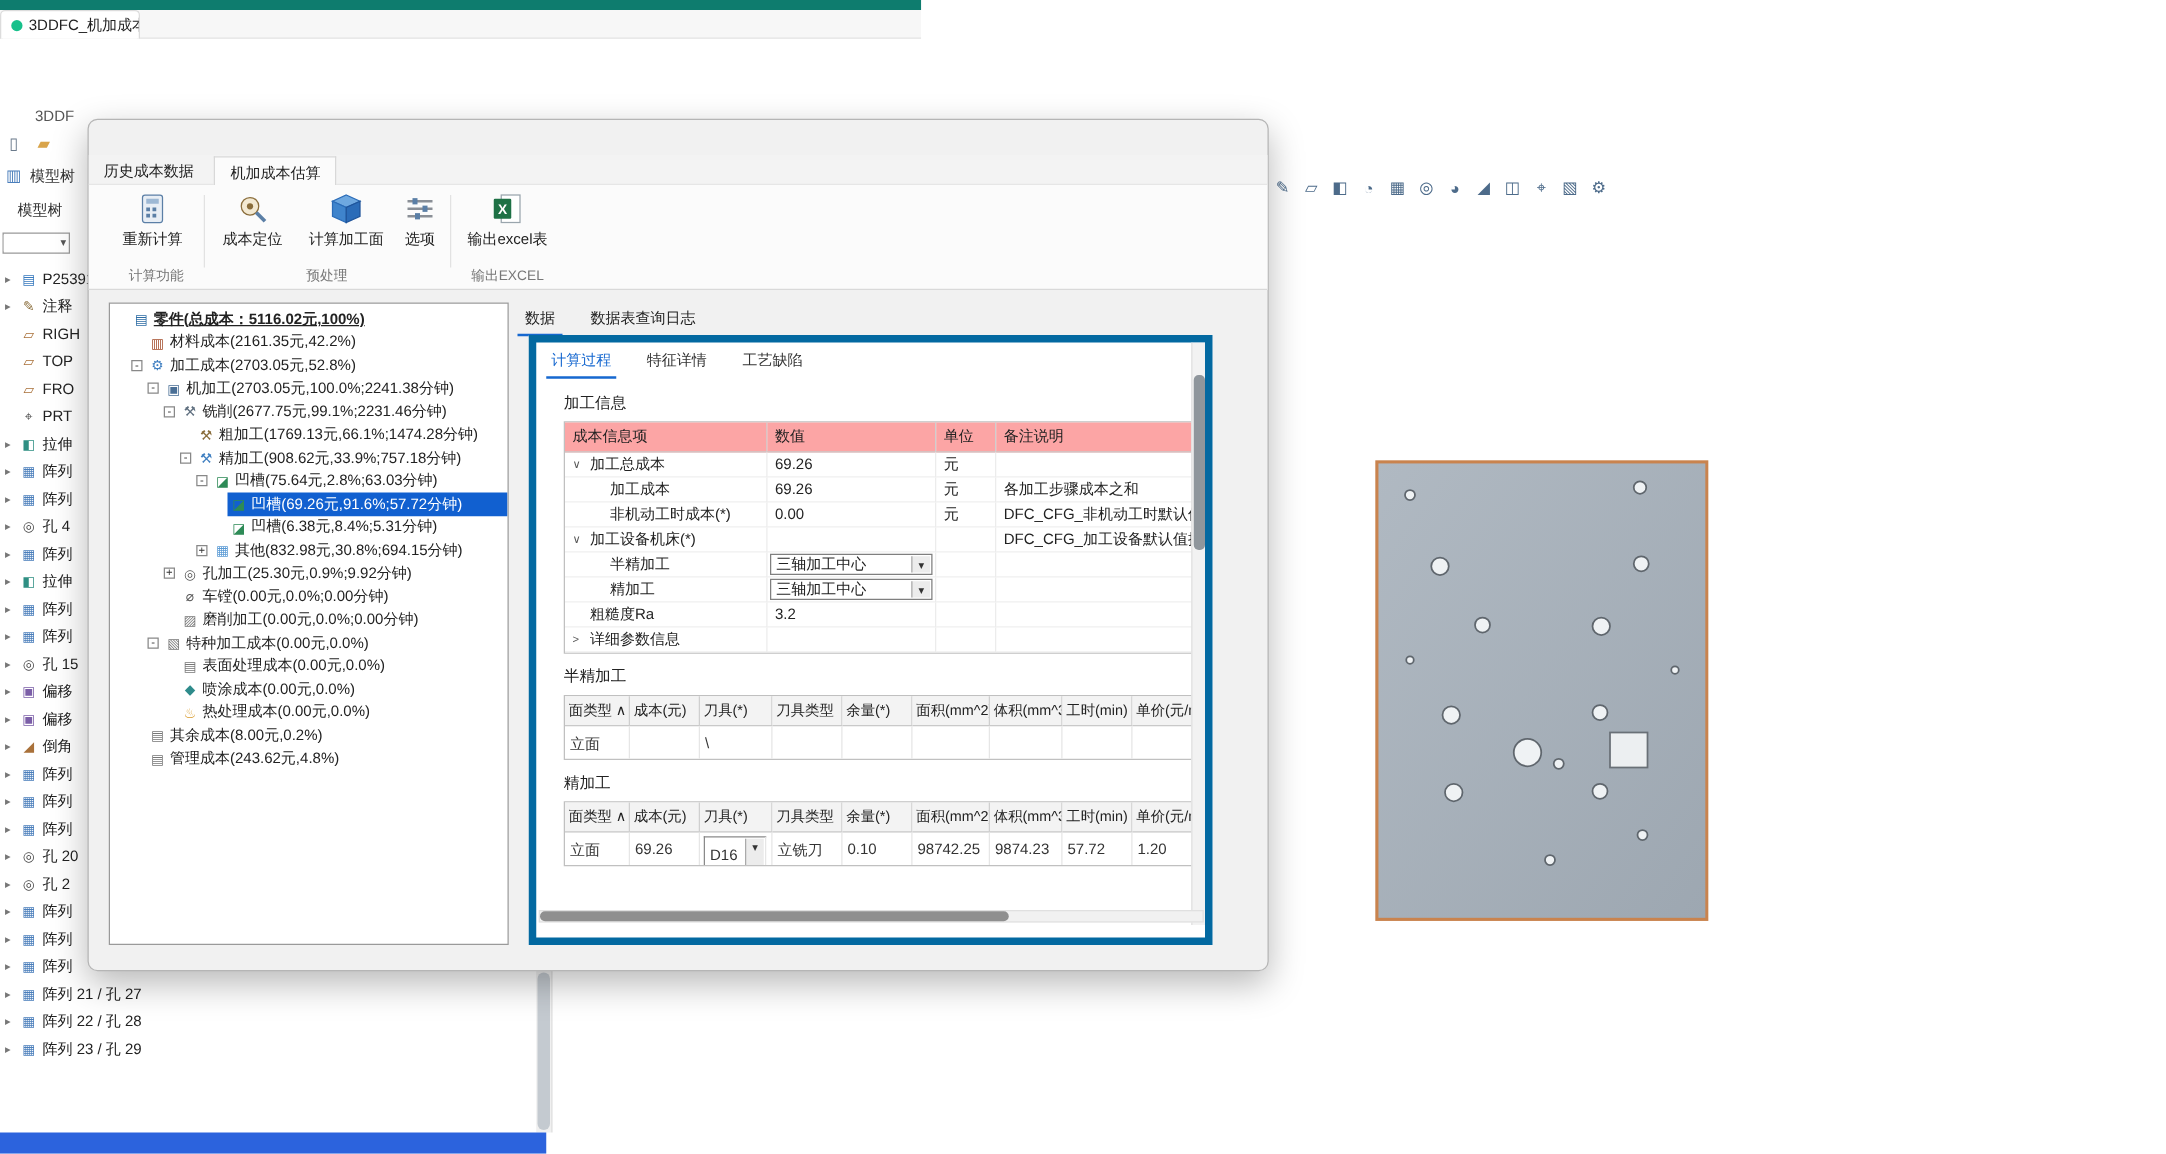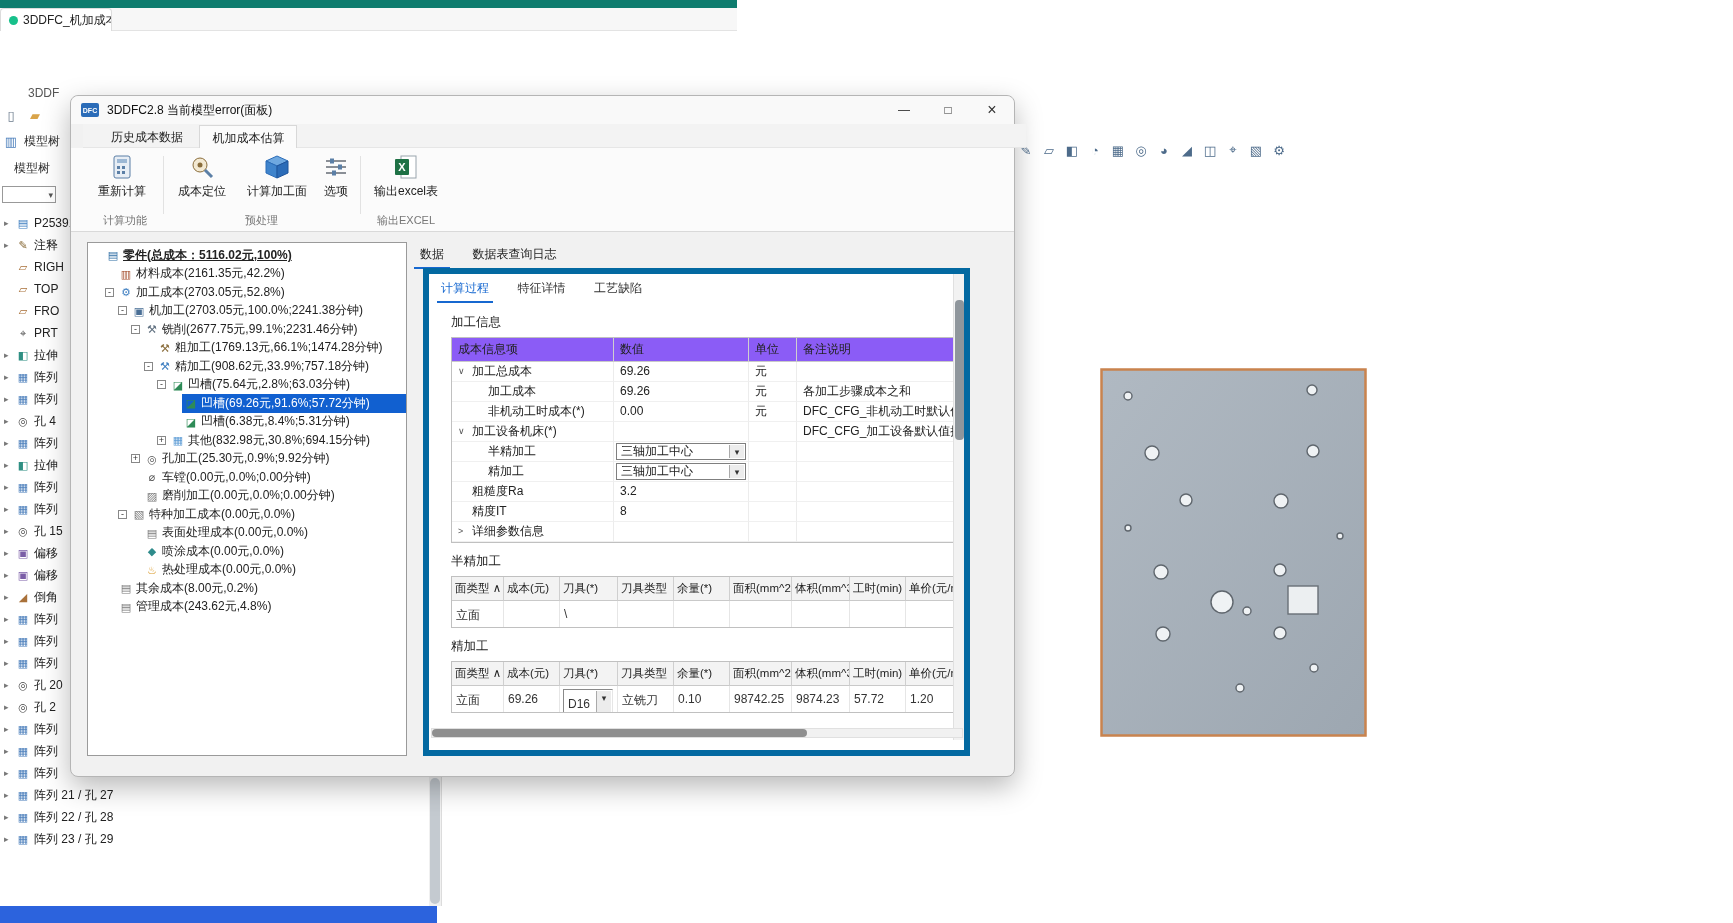--- a/index.html
+++ b/index.html
@@ -58,21 +58,21 @@
 
   
   .dialog { left:70px; top:95px; width:945px; height:682px; background:#f1f1f1; border:1px solid #b5b5b5; border-radius:8px; box-shadow:0 10px 28px rgba(0,0,0,.28); }
   .titlebar { height:28px; display:flex; align-items:center; padding-left:10px; gap:8px; background:#f9f9f9; border-radius:8px 8px 0 0; }
   .dfc-ico { width:18px; height:14px; background:#2b6cb8; color:#fff; font-size:7px; font-weight:bold; display:flex; align-items:center; justify-content:center; border-radius:2px; }
   .titlebar .title { font-size:12px; color:#111; }
   .winbtns { margin-left:auto; display:flex; }
   .wb { width:44px; height:28px; display:flex; align-items:center; justify-content:center; font-size:12px; color:#333; }
   .wb.close { font-size:16px; }
 
-  .dlg-tabs { position:absolute; left:12px; top:28px; width:100%; height:24px; background:#f3f3f3; padding-left:16px; border-bottom:1px solid #e6e6e6; }
+  .dlg-tabs { position:absolute; left:0; top:28px; width:100%; height:24px; background:#f3f3f3; padding-left:0; border-bottom:1px solid #e6e6e6; }
   .dtab { display:inline-block; padding:4px 12px 5px; font-size:12px; color:#222; }
   .dtab.active { background:#fbfbfb; border:1px solid #d8d8d8; border-bottom:none; position:relative; top:1px; }
 
   .ribbon { position:absolute; left:0; top:52px; width:100%; height:84px; background:#fbfbfb; border-bottom:1px solid #d9d9d9; }
   .rbtn { position:absolute; top:6px; text-align:center; font-size:12px; color:#222; }
   .rbtn svg { display:block; margin:0 auto 3px; }
   .rsep { position:absolute; top:8px; height:58px; width:1px; background:#e2e2e2; }
   .rgroup { position:absolute; bottom:3px; text-align:center; font-size:11px; color:#777; }
 
   .cost-panel { position:absolute; left:16px; top:146px; width:320px; height:514px; background:#fff; border:1px solid #9a9a9a; overflow:hidden; padding-top:3px; }
@@ -109,21 +109,21 @@
   .right-box { position:absolute; left:352px; top:172px; width:547px; height:488px; background:#fff; border:6px solid #0369a1; overflow:hidden; }
   .sub-tabs { padding-left:8px; height:26px; }
   .stab { display:inline-block; padding:6px 4px 4px; font-size:12px; color:#333; margin-right:16px; }
   .stab.active { color:#1668d0; border-bottom:2px solid #1668d0; }
   .rb-content { padding:8px 0 0 22px; width:534px; }
   .sec-label { font-size:12.5px; color:#222; margin:10px 0 6px; }
   .sec-label:first-child { margin-top:6px; }
 
   .info-table { width:510px; border:1px solid #c0c0c0; background:#fff; }
   .it-head, .it-row { display:grid; grid-template-columns:162px 135px 48px 1fr; }
-  .it-head span { padding:3px 6px; font-size:12px; color:#222; background:#8b5cf6; border-right:1px solid #cfcfcf; border-bottom:1px solid #c9c9c9; white-space:nowrap; overflow:hidden; }
+  .it-head span { padding:3px 6px; font-size:12px; color:#222; background:#fca5a5; border-right:1px solid #cfcfcf; border-bottom:1px solid #c9c9c9; white-space:nowrap; overflow:hidden; }
   .it-row { height:20px; }
   .it-row > span { border-right:1px solid #ececec; border-bottom:1px solid #f0f0f0; font-size:12px; line-height:19px; padding:0 6px; white-space:nowrap; overflow:hidden; }
   .it-row .c1 { padding:0 4px 0 calc(6px + var(--ind,0)*16px); display:flex; gap:3px; }
   .iexp { font-style:normal; width:11px; font-size:9px; color:#555; flex:0 0 11px; }
   .it-row .c2 { padding:1px 2px; }
   .val { display:block; padding-left:4px; line-height:17px; }
   .val.combo { border:1px solid #7f7f7f; height:17px; line-height:15px; padding:0 18px 0 4px; position:relative; background:#fff; }
   .val.combo::after, .tool-combo::after { content:"▾"; position:absolute; right:1px; top:1px; width:14px; text-align:center; font-size:9px; color:#333; background:#ececec; border-left:1px solid #aaa; height:calc(100% - 2px); line-height:14px; }
 
   .m-table { width:514px; border:1px solid #c0c0c0; background:#fff; }
@@ -397,29 +397,20 @@
       <circle cx="63" cy="266" r="7"></circle>
         <circle cx="180" cy="265" r="6"></circle>
       <circle cx="140" cy="320" r="4"></circle>
         <circle cx="214" cy="300" r="4"></circle>
       <rect x="188" y="218" width="30" height="28" fill="#eceff1" stroke="#697077"></rect>
     </g>
   </svg>
 </div>
 
 <div class="abs dialog">
-  <div class="titlebar">
-    <span class="dfc-ico">DFC</span>
-    <span class="title">3DDFC2.8 当前模型error(面板)</span>
-    <span class="winbtns">
-      <span class="wb">—</span>
-      <span class="wb">□</span>
-      <span class="wb close">×</span>
-    </span>
-  </div>
 
   <div class="dlg-tabs">
     <span class="dtab">历史成本数据</span>
     <span class="dtab active">机加成本估算</span>
   </div>
 
   <div class="ribbon">
     <div class="rbtn" style="left:16px;width:70px;">
       <svg width="26" height="26" viewBox="0 0 26 26">
           <rect x="5" y="2" width="16" height="22" rx="2" fill="#e8eef5" stroke="#5b7fa6"></rect>
@@ -737,31 +728,20 @@
                 <i class="iexp"></i>
                 <span>粗糙度Ra</span>
               </span>
               <span class="c2">
                 <span class="val">3.2</span>
               </span>
               <span class="c3"></span>
               <span class="c4"></span>
             </div>
 
-            <div class="it-row">
-              <span class="c1" style="--ind: 0;">
-                <i class="iexp"></i>
-                <span>精度IT</span>
-              </span>
-              <span class="c2">
-                <span class="val">8</span>
-              </span>
-              <span class="c3"></span>
-              <span class="c4"></span>
-            </div>
 
             <div class="it-row">
               <span class="c1" style="--ind: 0;">
                 <i class="iexp">&gt;</i>
                 <span>详细参数信息</span>
               </span>
               <span class="c2">
                 <span class="val"></span>
               </span>
               <span class="c3"></span>

